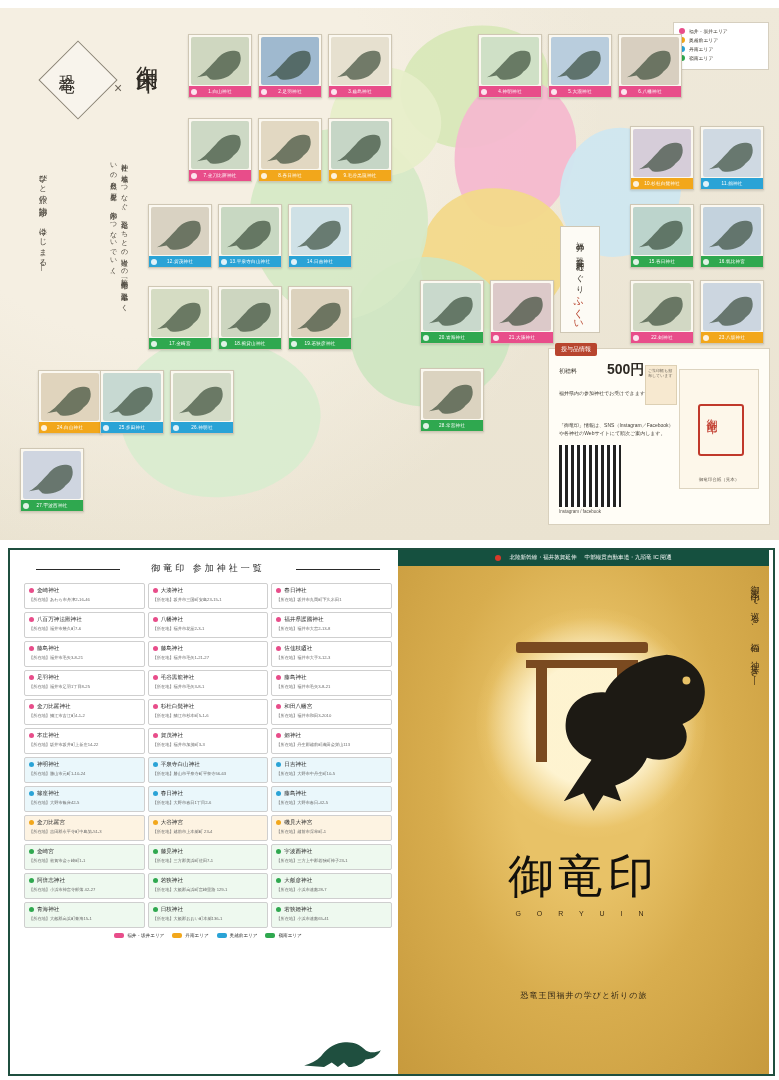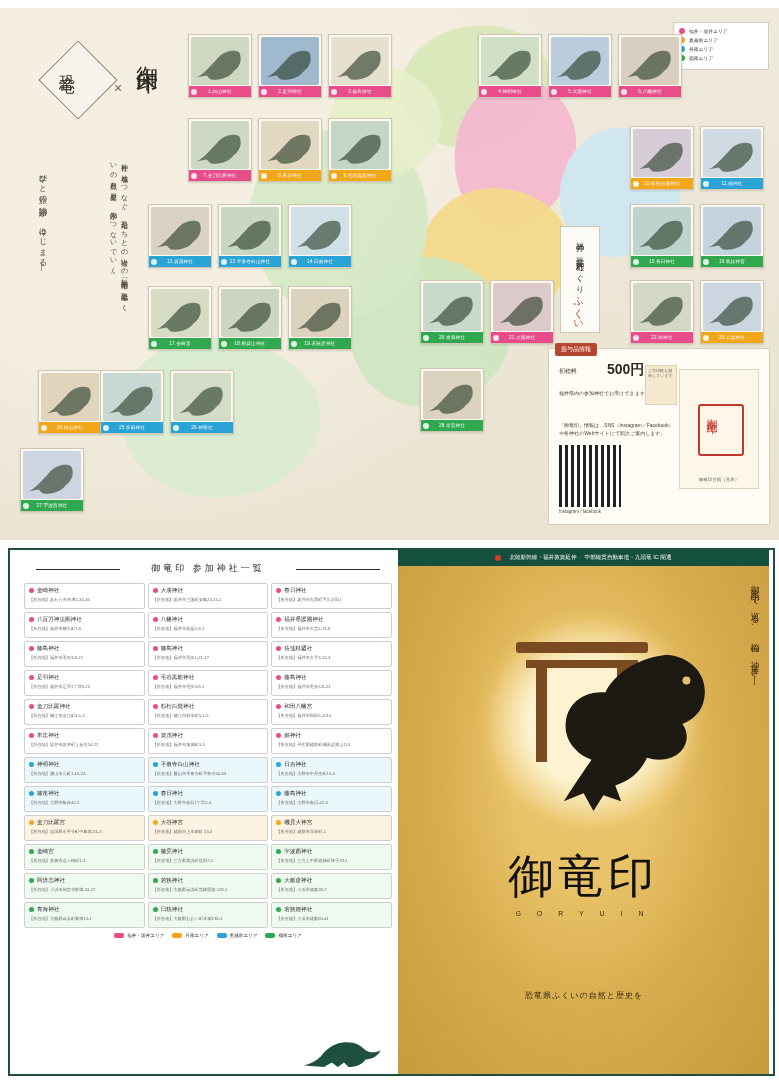--- a/index.html
+++ b/index.html
@@ -517,16 +517,16 @@
           <div class="l"></div>
           <div class="r"></div>
       </div>
       <svg class="trex" viewBox="0 0 180 190">
         <path d="M120 18 C146 20 162 40 158 62 C156 76 146 84 136 88 C142 96 142 108 134 116 C126 124 112 126 100 122 C94 136 82 146 68 150 L74 166 L56 160 L46 176 L36 158 L16 166 C26 150 36 136 44 124 C28 118 16 104 18 86 C20 66 38 54 58 56 C66 40 86 22 120 18 Z" fill="#1d1a14"></path>
         <circle cx="140" cy="44" r="4" fill="#e8c267"></circle>
       </svg>
       <div class="vtext">御朱印で巡る、福の神歩き—</div>
       <div class="biglogo">御竜印</div>
       <div class="romaji">G O R Y U I N</div>
-      <div class="subcap">恐竜県ふくいの自然と歴史を</div>
+      <div class="subcap">恐竜王国福井の学びと祈りの旅</div>
     </div>
   </div>
 </div>
 
 </body></html>

